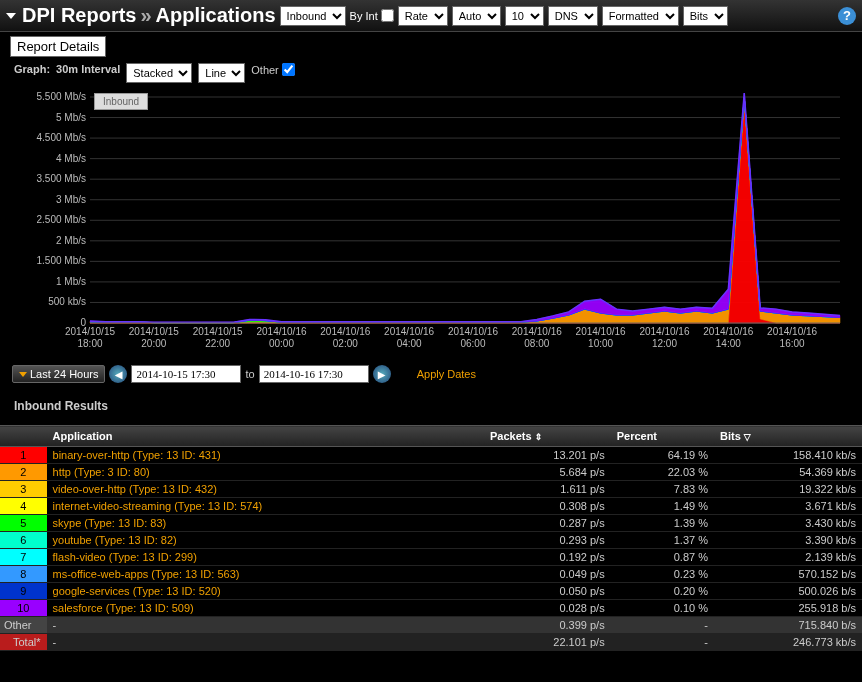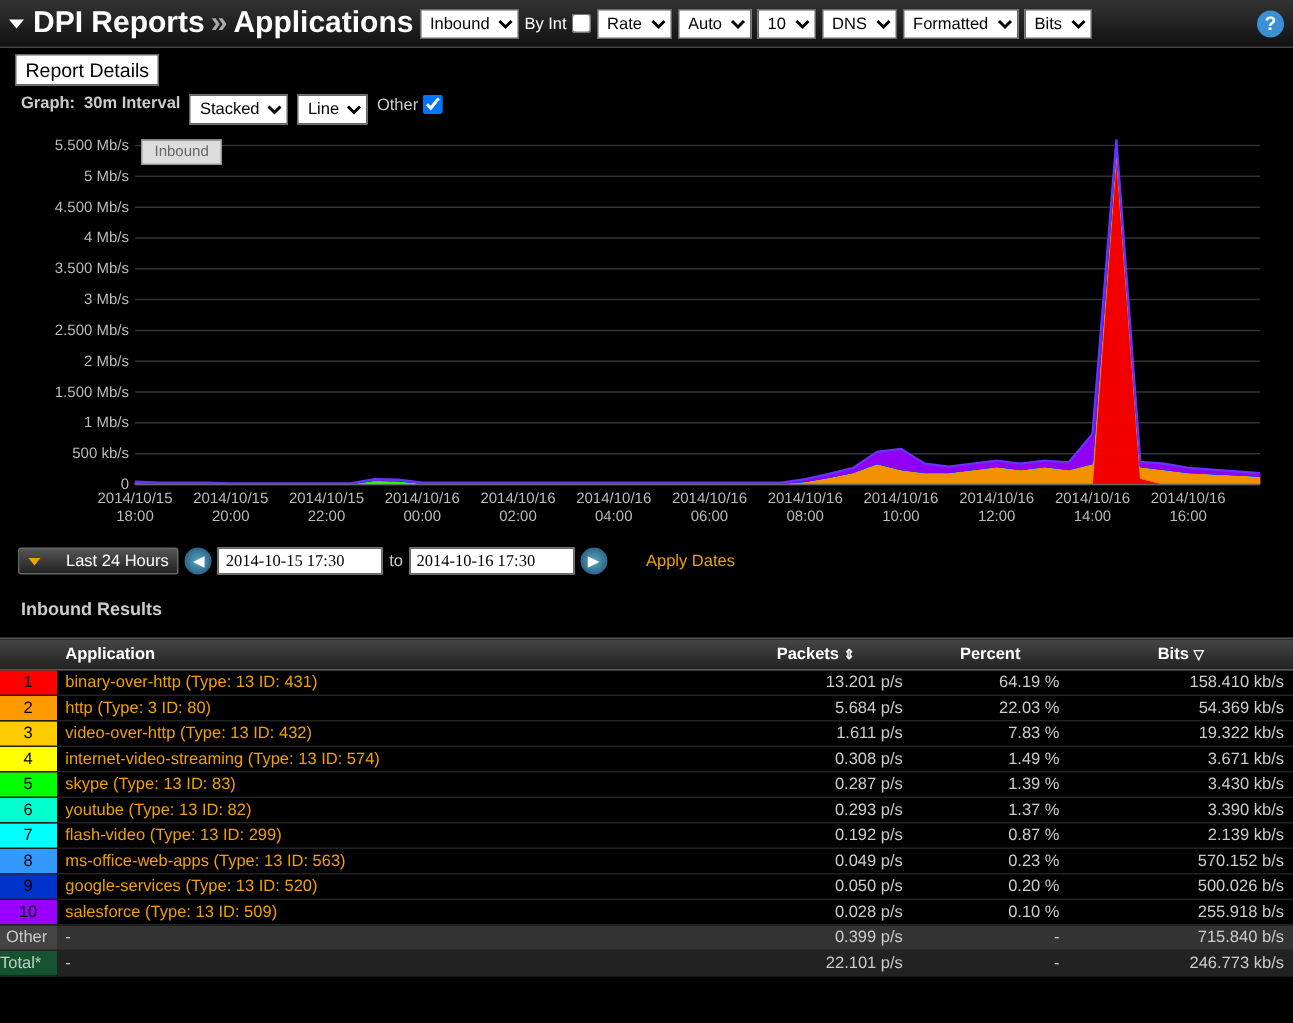--- a/index.html
+++ b/index.html
@@ -11,29 +11,29 @@
 select { background: #fff; border: 1px solid #666; font-size: 11px; height: 20px; padding: 0 2px; }
 .byint { color: #fff; font-size: 11px; display: flex; align-items: center; gap: 3px; }
 .help-icon { width: 18px; height: 18px; background: #3b8fd6; border-radius: 50%; color: #fff; display: flex; align-items: center; justify-content: center; font-weight: bold; font-size: 13px; margin-left: auto; }
 .report-details { background: #fff; border: 1px solid #666; padding: 2px 6px; font-size: 13px; display: inline-block; margin: 4px 0 0 10px; color: #000; }
 .graph-controls { padding: 6px 14px; display: flex; align-items: flex-start; gap: 6px; color: #ccc; font-weight: bold; }
 .other-chk { display: flex; align-items: center; gap: 3px; font-weight: normal; }
 .chart-area { position: relative; height: 270px; margin: 0 12px; }
 .chart-svg { width: 100%; height: 100%; }
 .axis-text { fill: #bbb; font-size: 10px; }
 .time-controls { padding: 6px 12px; display: flex; align-items: center; gap: 4px; color: #ccc; }
-.time-btn { background: linear-gradient(#555,#222); border: 1px solid #666; color: #fff; padding: 2px 6px; font-size: 11px; border-radius: 2px; display: flex; align-items: center; gap: 17px; }
+.time-btn { background: linear-gradient(#555,#222); border: 1px solid #666; color: #fff; padding: 2px 6px; font-size: 11px; border-radius: 2px; display: flex; align-items: center; gap: 3px; }
 .triangle-down-sm { display: inline-block; width: 0; height: 0; border-left: 4px solid transparent; border-right: 4px solid transparent; border-top: 5px solid #f0a000; }
 .circle-btn { width: 18px; height: 18px; border-radius: 50%; background: radial-gradient(#5ab,#247); display: flex; align-items: center; justify-content: center; color: #fff; font-size: 10px; }
 .date-input { background: #fff; border: 1px solid #666; font-size: 11px; padding: 2px 4px; width: 110px; color: #000; font-family: Liberation Serif, serif; }
 .apply-link { color: #f0a000; font-weight: normal; margin-left: 22px; cursor: pointer; }
 .results-title { padding: 10px 14px 12px; color: #ccc; font-weight: bold; font-size: 12px; }
 .table { width: 100%; border-collapse: collapse; }
 .table th { background: linear-gradient(#444,#222); color: #fff; padding: 4px 6px; text-align: left; font-size: 11px; border-top: 1px solid #555; border-bottom: 1px solid #555; }
-.table th.right { text-align: center; }
+.table th.right { text-align: left; }
 .table td { padding: 2px 6px; border-bottom: 1px solid #222; font-size: 11px; }
 .table td.right { text-align: right; }
 .rank { width: 22px; text-align: center; color: #000; font-size: 10px; }
 .app-link { color: #f0a000; }
 .sort-icon { font-size: 9px; color: #fff; }
 .row-other td { background: #333; color: #ccc; }
 .row-total td { background: #222; color: #ccc; }
 .legend-badge { position: absolute; top: 4px; left: 82px; background: #ddd; border: 1px solid #999; padding: 2px 8px; font-size: 10px; color: #666; }
 </style>
 </head>
@@ -236,20 +236,20 @@
   <td class="right">255.918 b/s</td>
       </tr>
       <tr class="row-other">
         <td colspan="1" style="background:#444;color:#ccc;text-align:left;padding-left:4px">Other</td>
   <td>-</td>
   <td class="right">0.399 p/s</td>
   <td class="right">-</td>
   <td class="right">715.840 b/s</td>
       </tr>
       <tr class="row-total">
-        <td colspan="1" style="background:#14532d;color:#ccc;text-align:left;padding-left:0">Total*</td>
+        <td colspan="1" style="background:#b91c1c;color:#ccc;text-align:left;padding-left:13px">Total*</td>
   <td>-</td>
   <td class="right">22.101 p/s</td>
   <td class="right">-</td>
   <td class="right">246.773 kb/s</td>
       </tr>
     </tbody>
 </table>
 
 </body></html>

